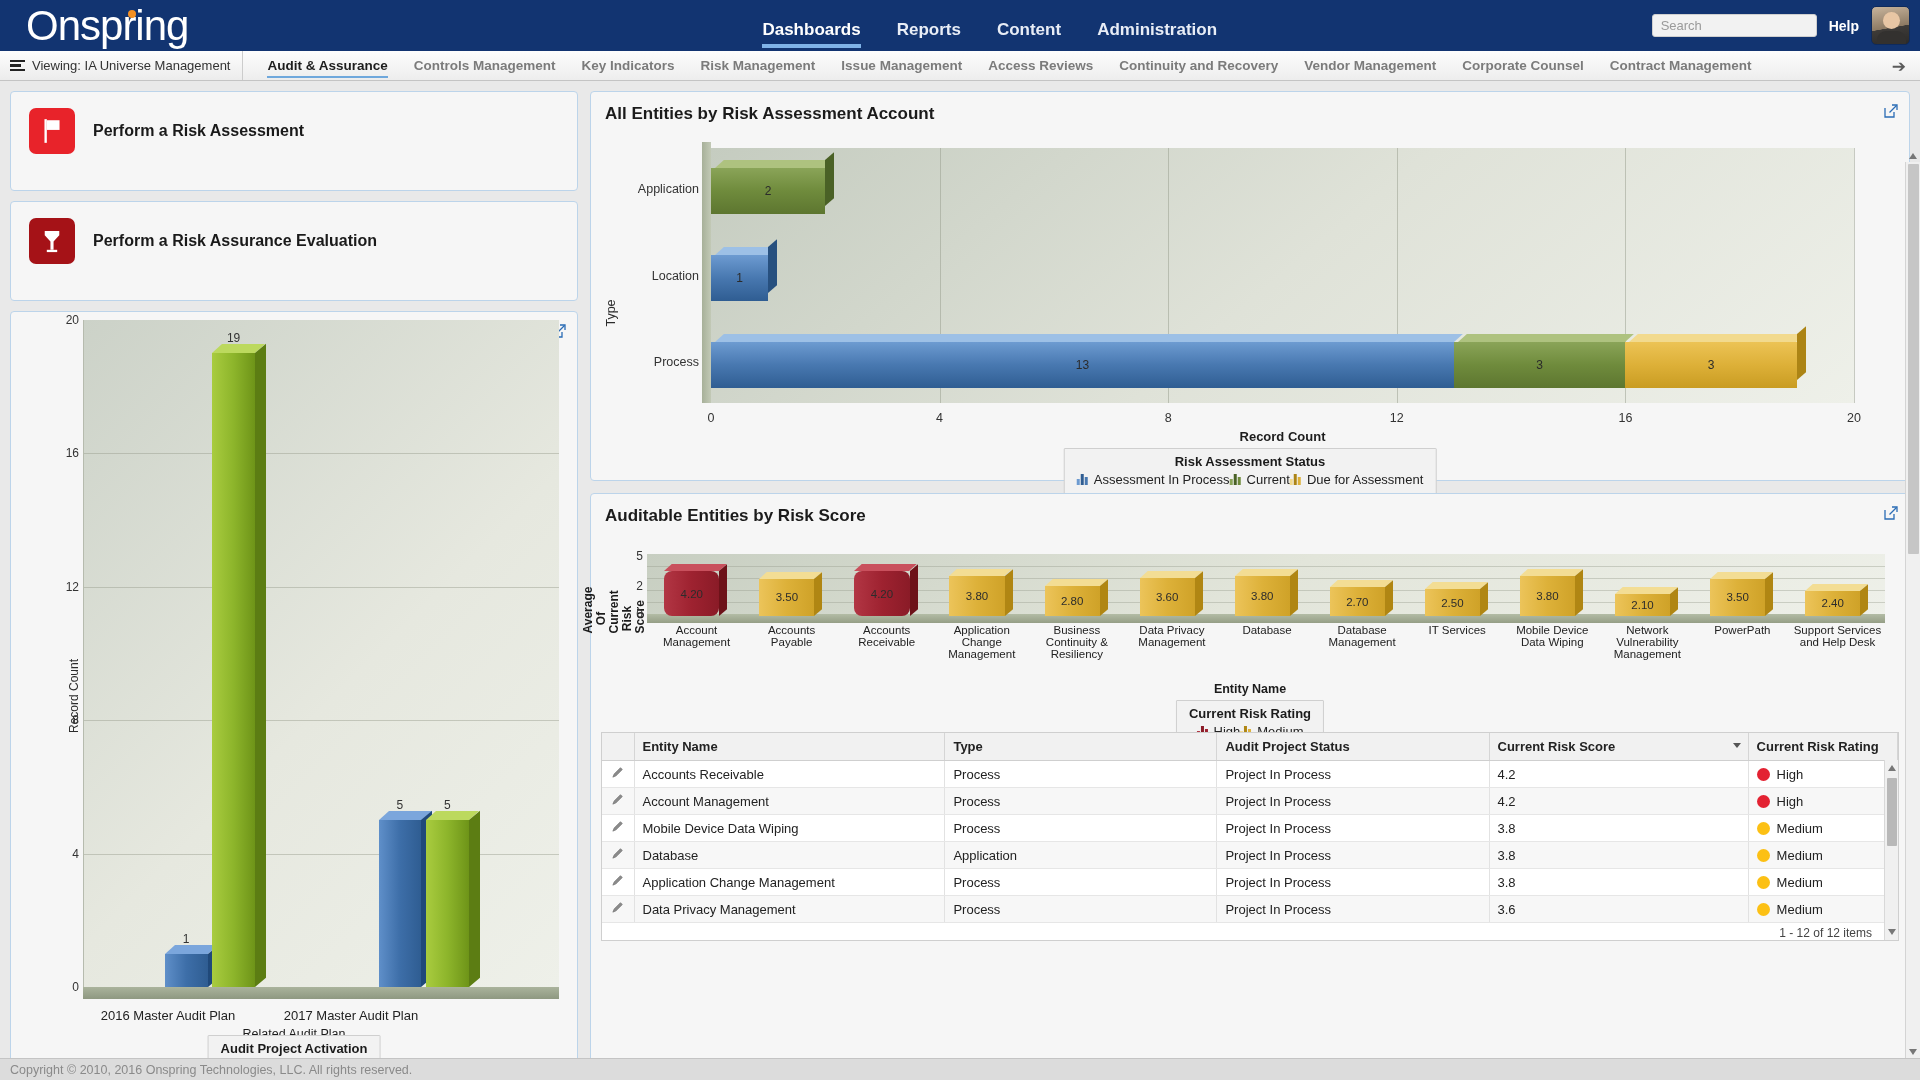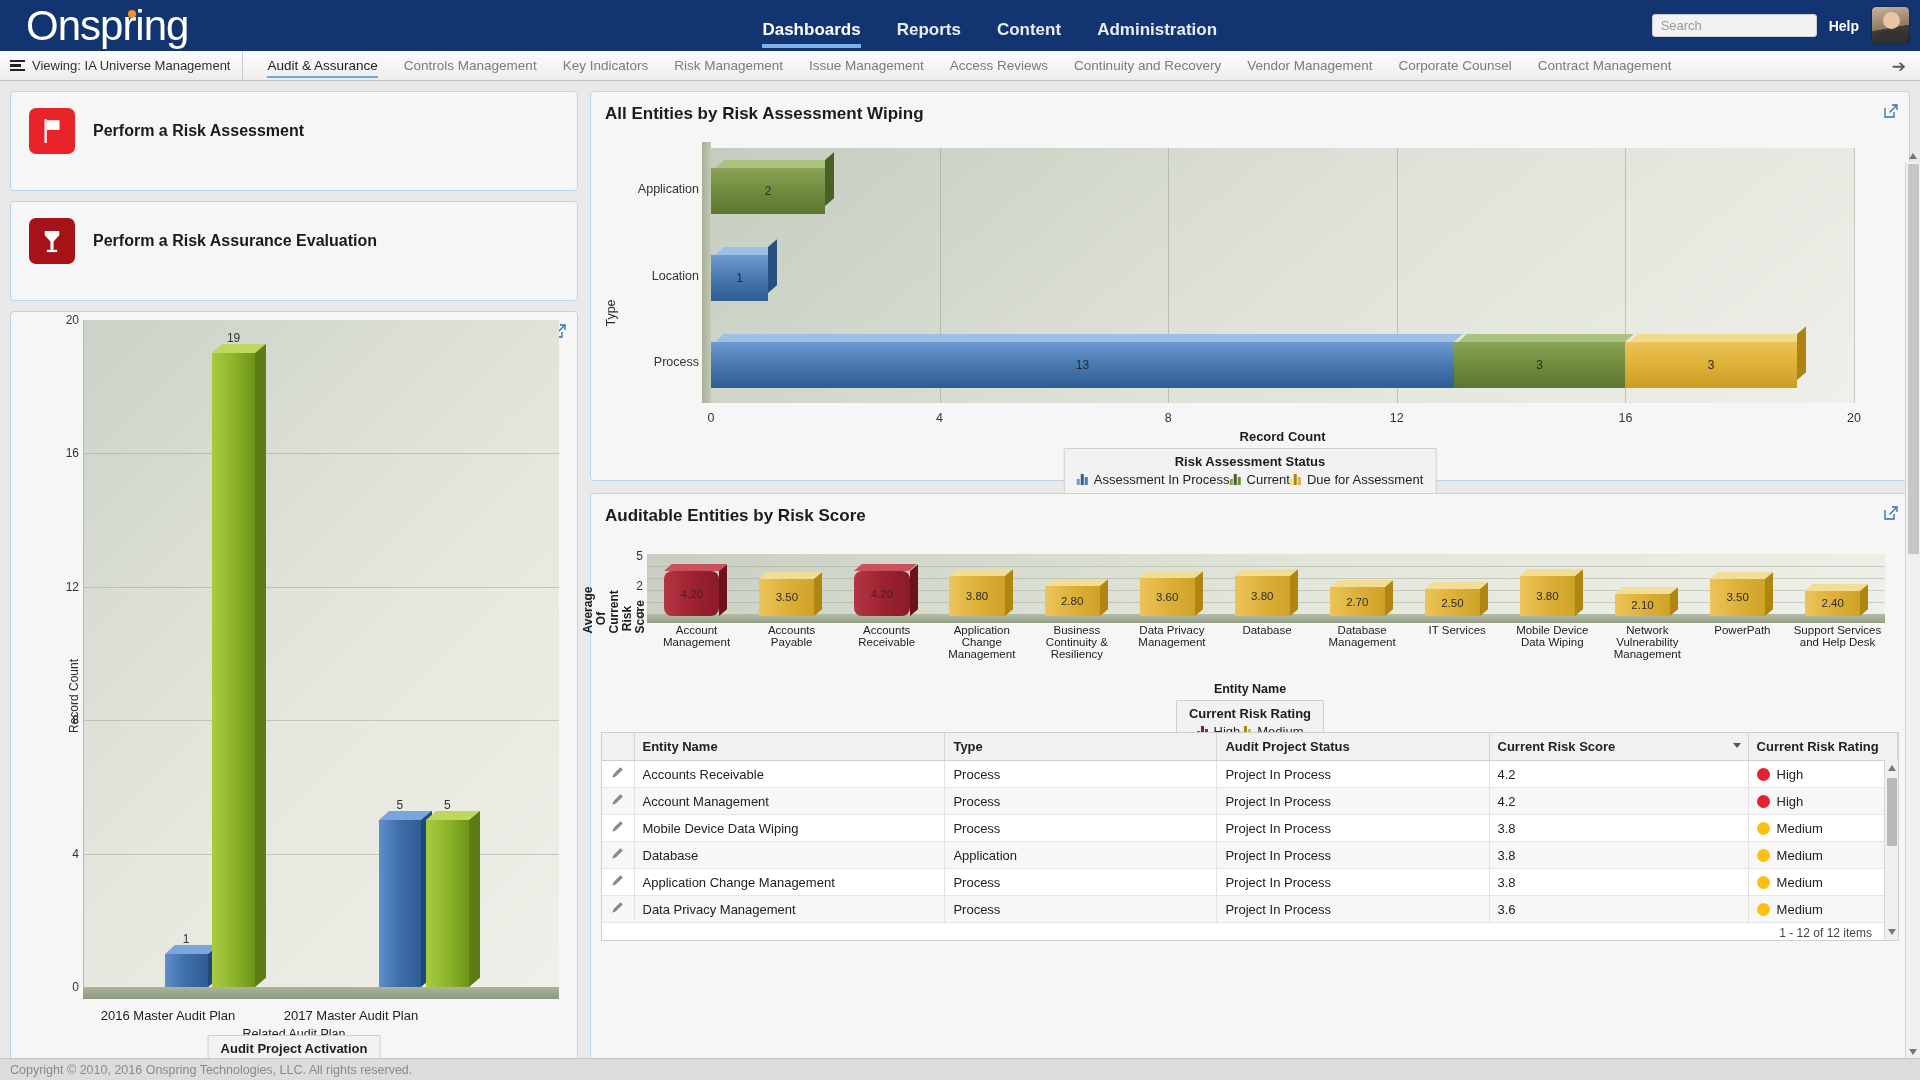--- a/index.html
+++ b/index.html
@@ -73,21 +73,21 @@
     border-right: 1px solid #cccccc; font-size: 13px; color: #333;
     background: linear-gradient(to bottom,#fdfdfd,#ececec);
   }
   .hamburger { display:flex; flex-direction:column; gap:2px; width:15px; }
   .hamburger i { display:block; height:2.5px; background:#222; }
   .hamburger i:nth-child(1){ width:15px; }
   .hamburger i:nth-child(2){ width:11px; }
   .hamburger i:nth-child(3){ width:15px; }
   .subtabs { display: flex; align-items: center; gap: 26px; padding-left: 24px; }
   .subtabs a {
-    font-size: 13.5px; color: #7b7b7b; text-decoration: none; font-weight: normal;
+    font-size: 13.5px; color: #7b7b7b; text-decoration: none; font-weight: bold;
     white-space: nowrap; position: relative; padding: 6px 0;
   }
   .subtabs a.active { color: #1d1d1d; }
   .subtabs a.active::after {
     content:""; position:absolute; left:0; right:0; bottom:1px; height:2px; background:#6fa8dc;
   }
   .subnav-arrow {
     position:absolute; right:14px; top:0; height:30px; display:flex; align-items:center;
     color:#5b5b5b; font-size:17px;
   }
@@ -469,21 +469,21 @@
             </div>
           </div>
         </div>
       </div>
     </div>
   </div>
 
   <div class="rightcol">
 
     <div class="panel hpanel">
-      <div class="panel-title">All Entities by Risk Assessment Wiping</div>
+      <div class="panel-title">All Entities by Risk Assessment Account</div>
       <svg class="popout" viewBox="0 0 14 14">
         <path d="M1 4 V13 H10 V8" fill="none" stroke="#2a6cb5" stroke-width="1.3"></path>
         <path d="M5.5 8.5 L12.5 1.5" stroke="#2a6cb5" stroke-width="1.3"></path>
         <path d="M8 1 H13 V6" fill="none" stroke="#2a6cb5" stroke-width="1.3"></path>
       </svg>
 
       <div class="hchart">
         <div class="h-ylabel">Type</div>
         <div class="h-cats">
           <span style="top:16%">Application</span>

